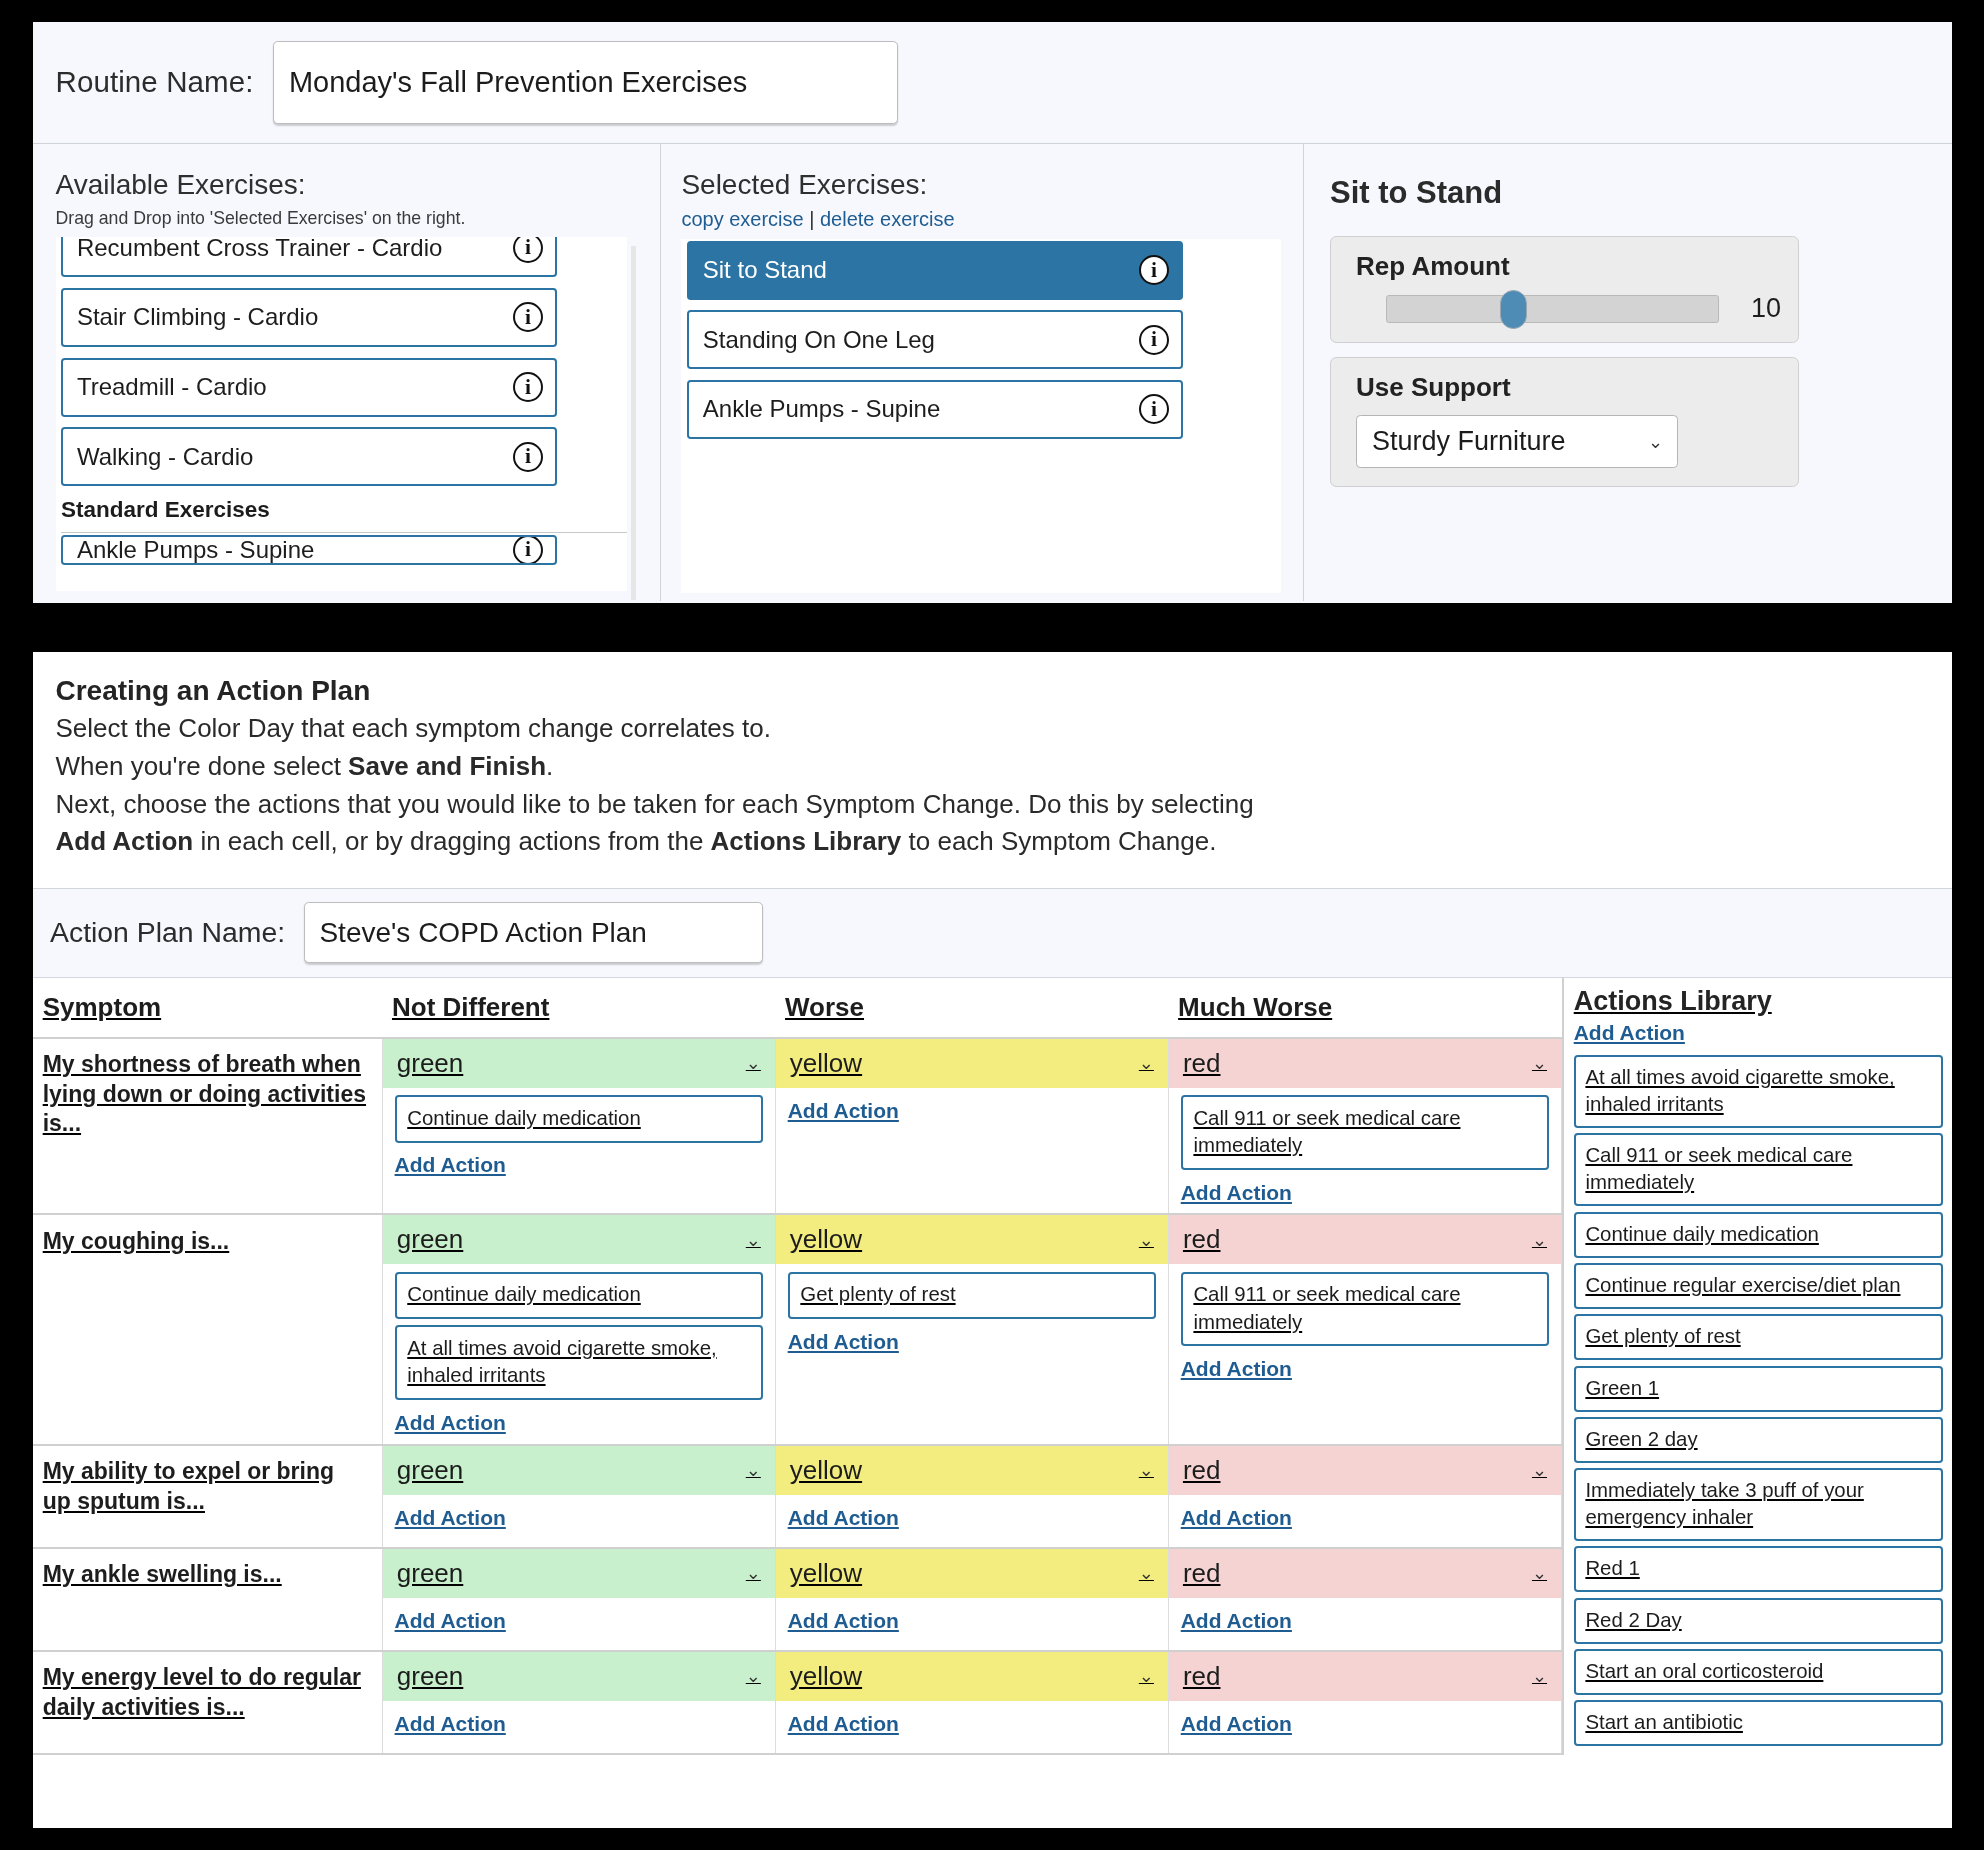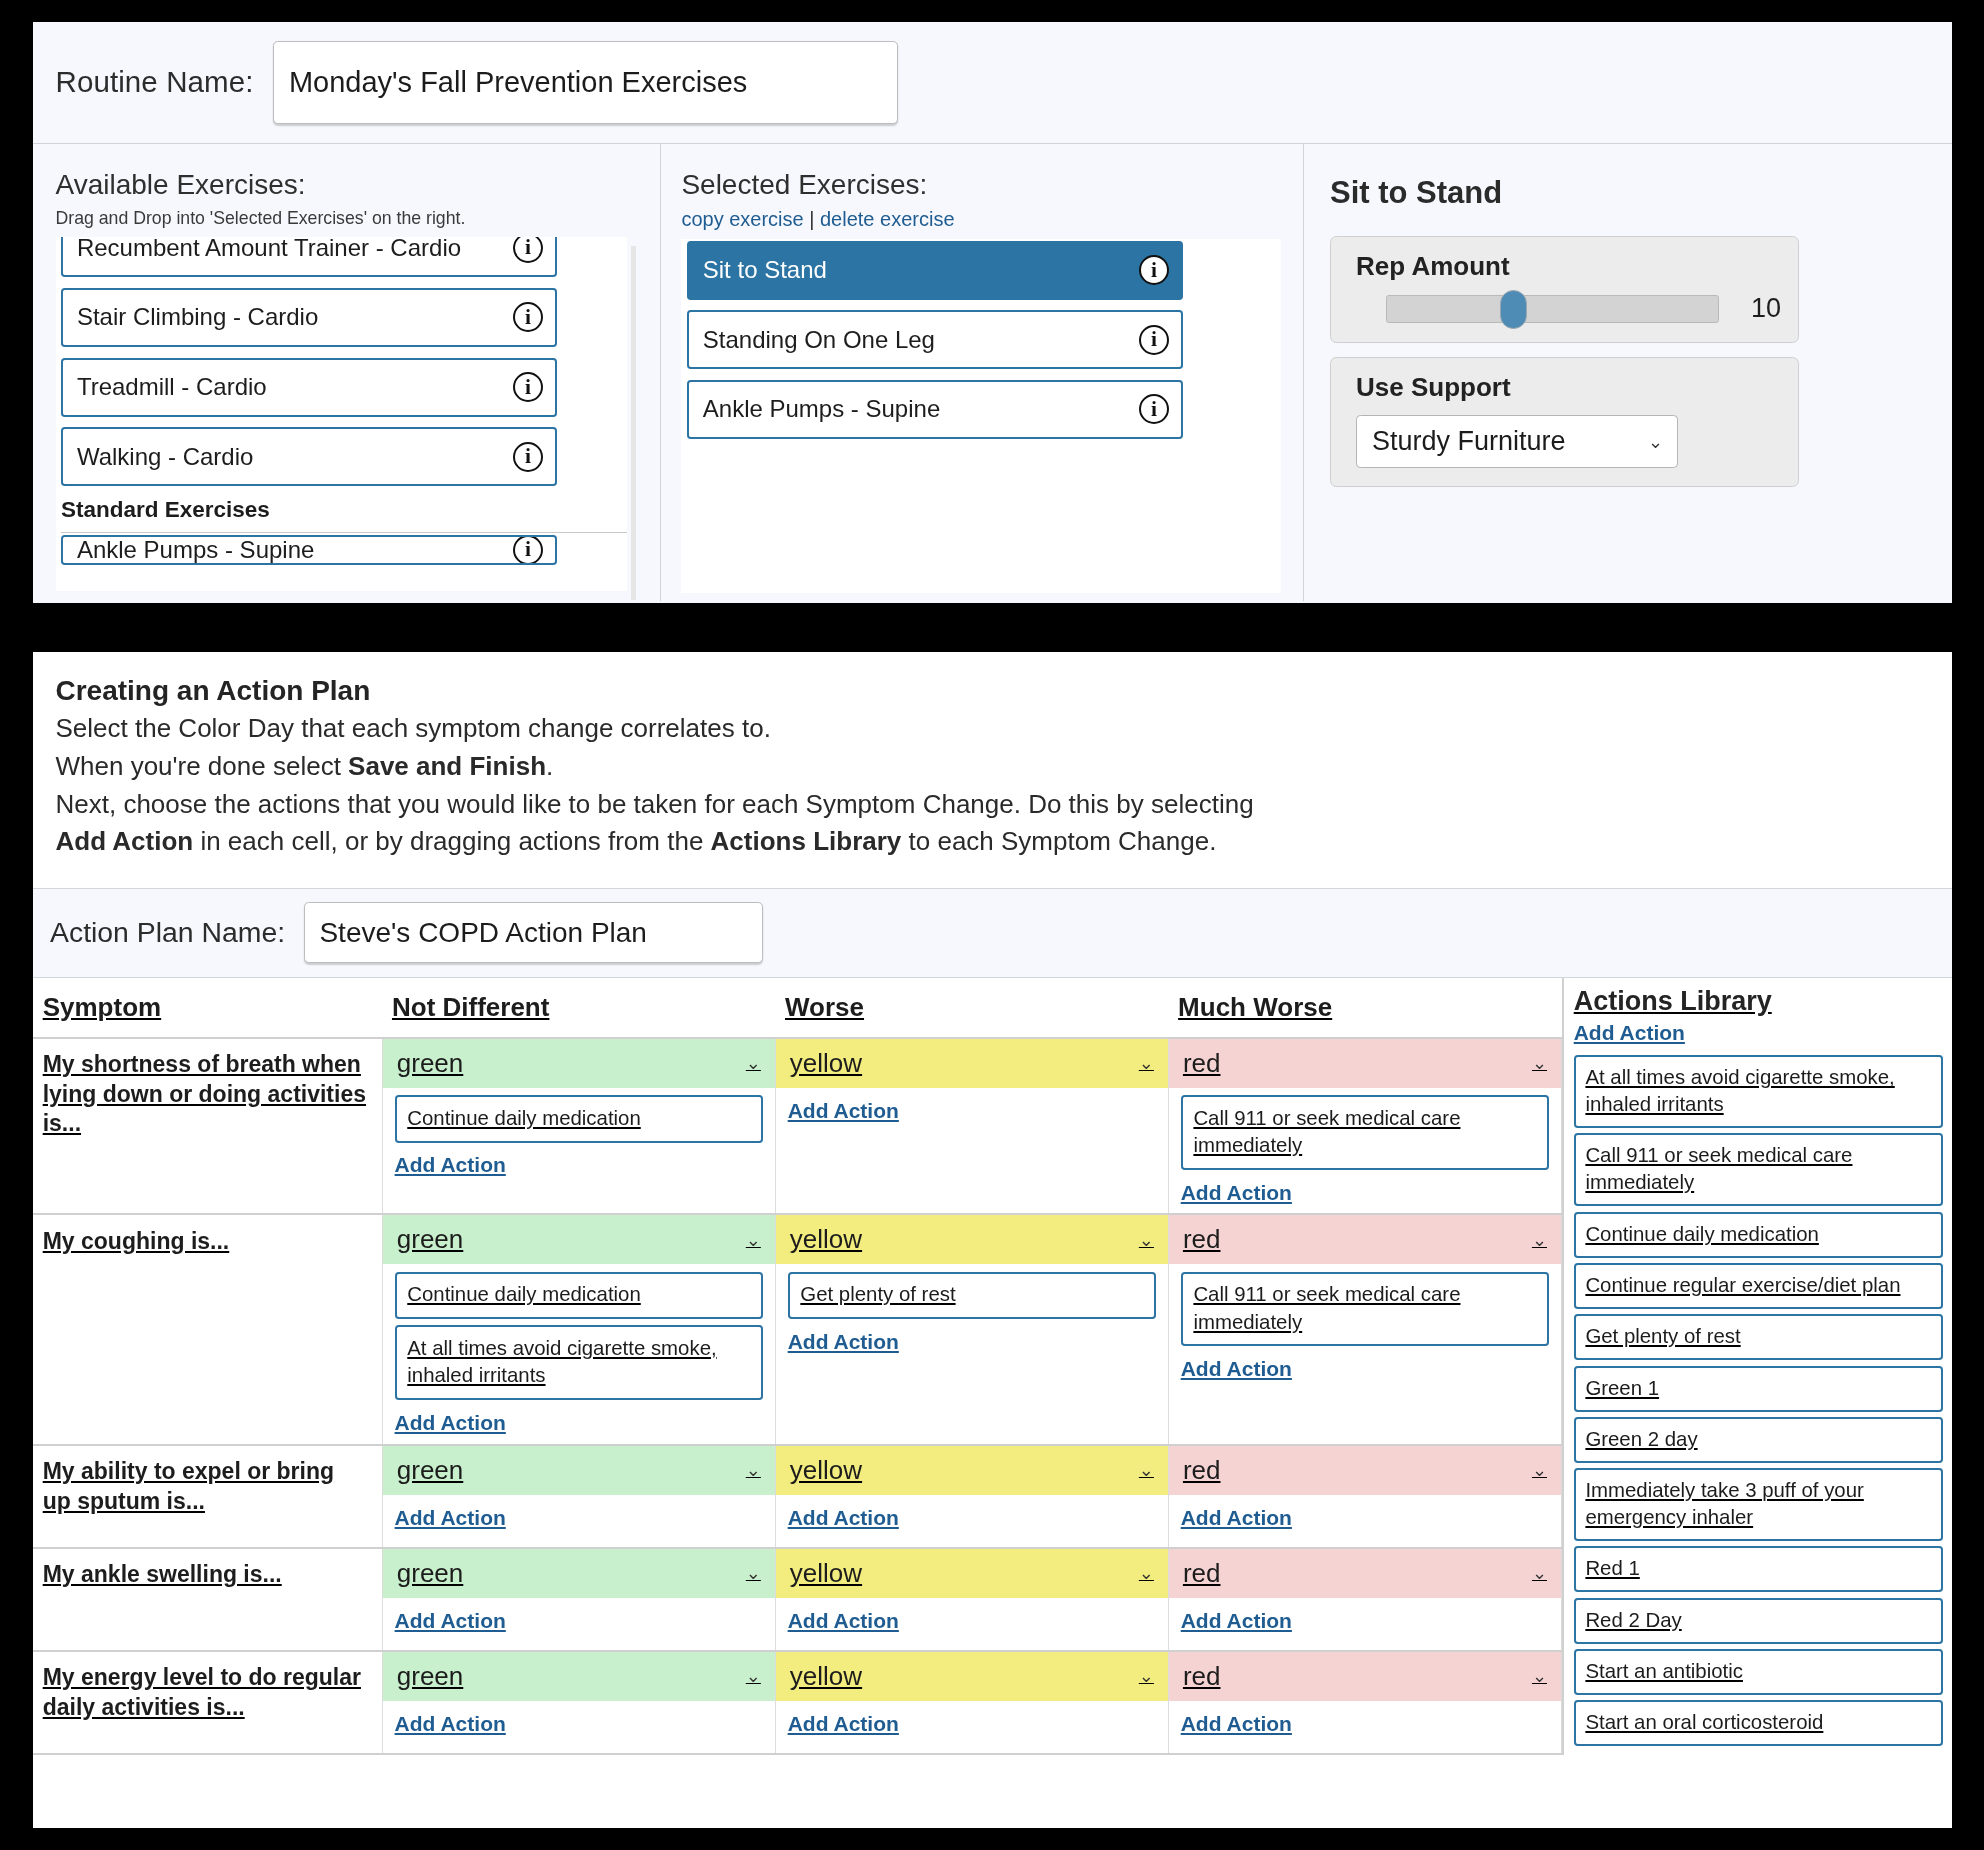--- a/index.html
+++ b/index.html
@@ -282,21 +282,21 @@
     </div>
 
     <div class="routine-body">
 
       <div class="col-available">
         <div class="col-title">Available Exercises:</div>
         <div class="col-subtitle">Drag and Drop into 'Selected Exercises' on the right.</div>
         <div class="list-box">
 
           <div class="ex-item first">
-            <span class="label">Recumbent Amount Trainer - Cardio</span>
+            <span class="label">Recumbent Cross Trainer - Cardio</span>
             <span class="info-icon">i</span>
           </div>
           <div class="ex-item">
             <span class="label">Stair Climbing - Cardio</span>
             <span class="info-icon">i</span>
           </div>
           <div class="ex-item">
             <span class="label">Treadmill - Cardio</span>
             <span class="info-icon">i</span>
           </div>
@@ -546,21 +546,21 @@
             <div class="lib-item">At all times avoid cigarette smoke, inhaled irritants</div>
             <div class="lib-item">Call 911 or seek medical care immediately</div>
             <div class="lib-item">Continue daily medication</div>
             <div class="lib-item">Continue regular exercise/diet plan</div>
             <div class="lib-item">Get plenty of rest</div>
             <div class="lib-item">Green 1</div>
             <div class="lib-item">Green 2 day</div>
             <div class="lib-item">Immediately take 3 puff of your emergency inhaler</div>
             <div class="lib-item">Red 1</div>
             <div class="lib-item">Red 2 Day</div>
+            <div class="lib-item">Start an oral corticosteroid</div>
             <div class="lib-item">Start an antibiotic</div>
-            <div class="lib-item">Start an oral corticosteroid</div>
           </div>
       </div>
 
     </div>
   </div>
 </div>
 
 
 </body></html>

